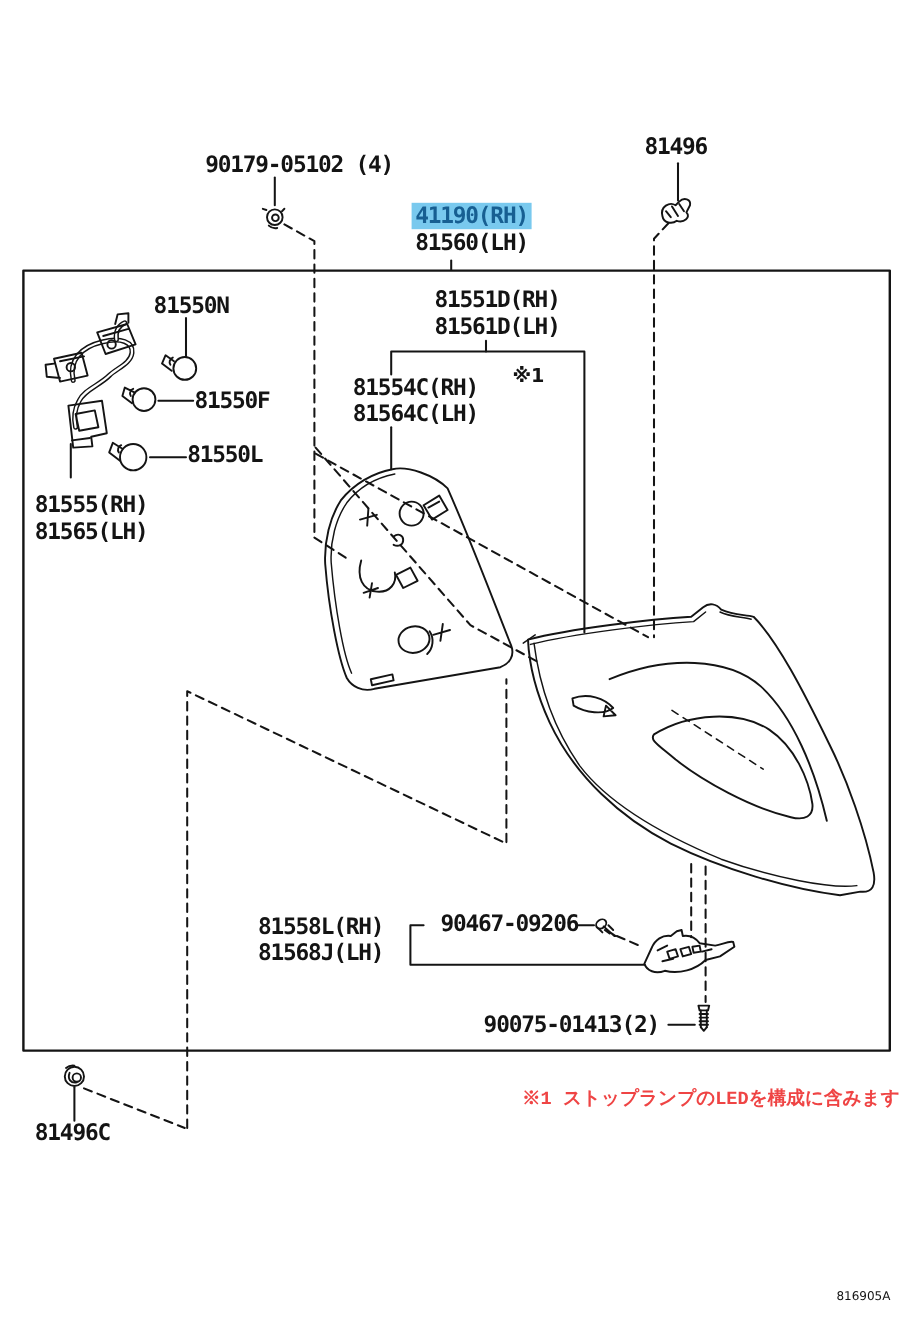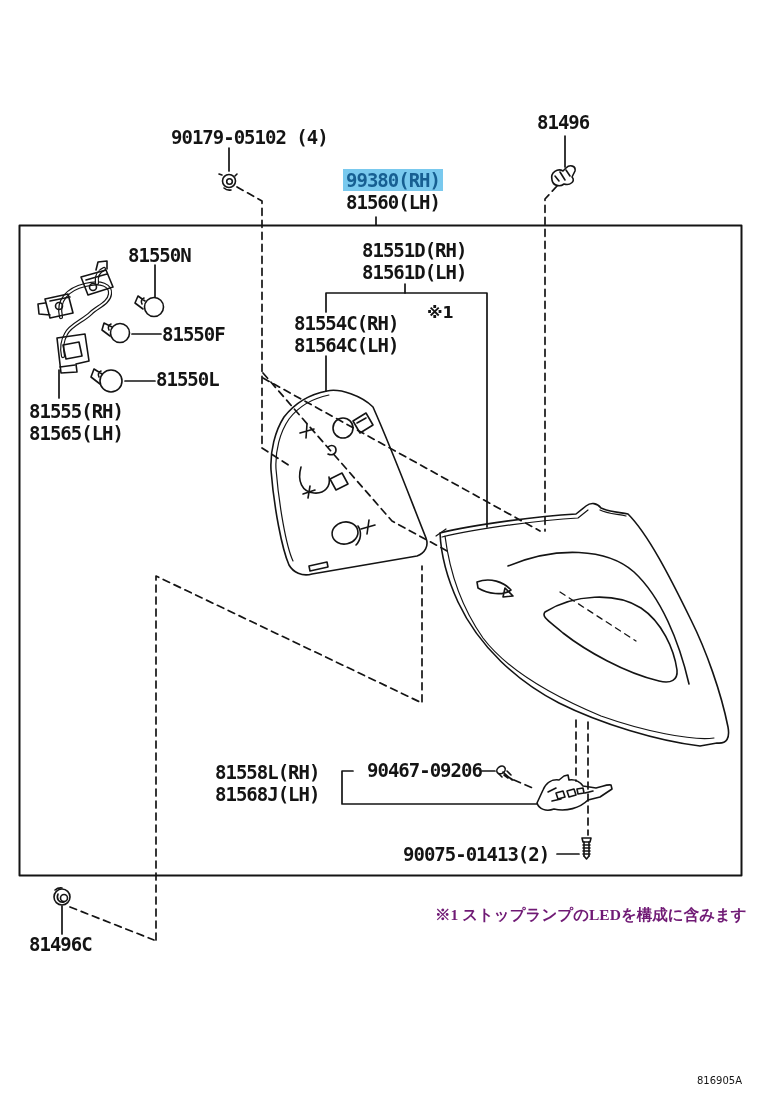--- a/index.html
+++ b/index.html
@@ -4,22 +4,22 @@
 <style>
   html,body{margin:0;padding:0;background:#fff;}
   #canvas{position:relative;width:760px;height:1112px;background:#ffffff;overflow:hidden;
           font-family:"DejaVu Sans Mono", monospace;}
   svg.art{position:absolute;left:0;top:0;}
   .plabel{position:absolute;font-family:"DejaVu Sans Mono", monospace;font-weight:700;
           font-size:19px;line-height:22px;letter-spacing:-1px;color:#141414;white-space:nowrap;}
   .hl{background:var(--hl-bg,#79c9ee);color:var(--hl-fg,#175f92);padding:0 3px;margin-left:-3px;}
   .refmark{position:absolute;font-family:"DejaVu Sans", sans-serif;font-weight:600;
            font-size:16px;color:#141414;white-space:nowrap;}
-  .footnote{position:absolute;font-family:Liberation Serif, serif;font-weight:700;
-            font-size:15.5px;color:#701a75;white-space:nowrap;}
+  .footnote{position:absolute;font-family:Liberation Mono, monospace;font-weight:700;
+            font-size:15.5px;color:#ef4444;white-space:nowrap;}
   .figcode{position:absolute;font-family:"DejaVu Sans", sans-serif;font-weight:400;
            font-size:10px;color:#141414;white-space:nowrap;}
   path,circle,ellipse,rect,line,polyline{vector-effect:non-scaling-stroke;}
 </style>
 </head>
 <body>
 
 <div id="canvas">
 
   <svg class="art" width="760" height="1112" viewBox="0 0 760 1112" fill="none" stroke="#141414" stroke-width="1.6" stroke-linecap="round" stroke-linejoin="round">
@@ -144,21 +144,21 @@
       <path d="M 548,792 L 556,788 M 552,801 l 9,-2 M 585,793 l 8,-2"></path>
       <path d="M 556,793 l 7,-2 l 2,6 l -7,2 Z M 567,791 l 7,-2 l 2,6 l -7,2 Z M 577,789 l 6,-1 l 1,5 l -6,1 Z"></path>
     </g>
   </svg>
 
   <div class="plabel" style="left:171px;top:126px;">90179-05102 (4)</div>
 
   <div class="plabel" style="left:537px;top:111px;">81496</div>
 
   <div class="plabel" style="left:346px;top:169px;">
-    <span class="hl">99380(RH)</span><br>
+    <span class="hl">41190(RH)</span><br>
     <span>81560(LH)</span>
   </div>
 
   <div class="plabel" style="left:128px;top:244px;">81550N</div>
 
   <div class="plabel" style="left:362px;top:239px;">
     <span>81551D(RH)</span><br>
     <span>81561D(LH)</span>
   </div>
 
@@ -166,21 +166,21 @@
 
   <div class="plabel" style="left:294px;top:312px;">
     <span>81554C(RH)</span><br>
     <span>81564C(LH)</span>
   </div>
 
   <div class="plabel" style="left:162px;top:323px;">81550F</div>
 
   <div class="plabel" style="left:156px;top:368px;">81550L</div>
 
-  <div class="plabel" style="left:29px;top:400px;">
+  <div class="plabel" style="left:29px;top:410px;">
     <span>81555(RH)</span><br>
     <span>81565(LH)</span>
   </div>
 
   <div class="plabel" style="left:215px;top:761px;">
     <span>81558L(RH)</span><br>
     <span>81568J(LH)</span>
   </div>
 
   <div class="plabel" style="left:367px;top:759px;">90467-09206</div>

